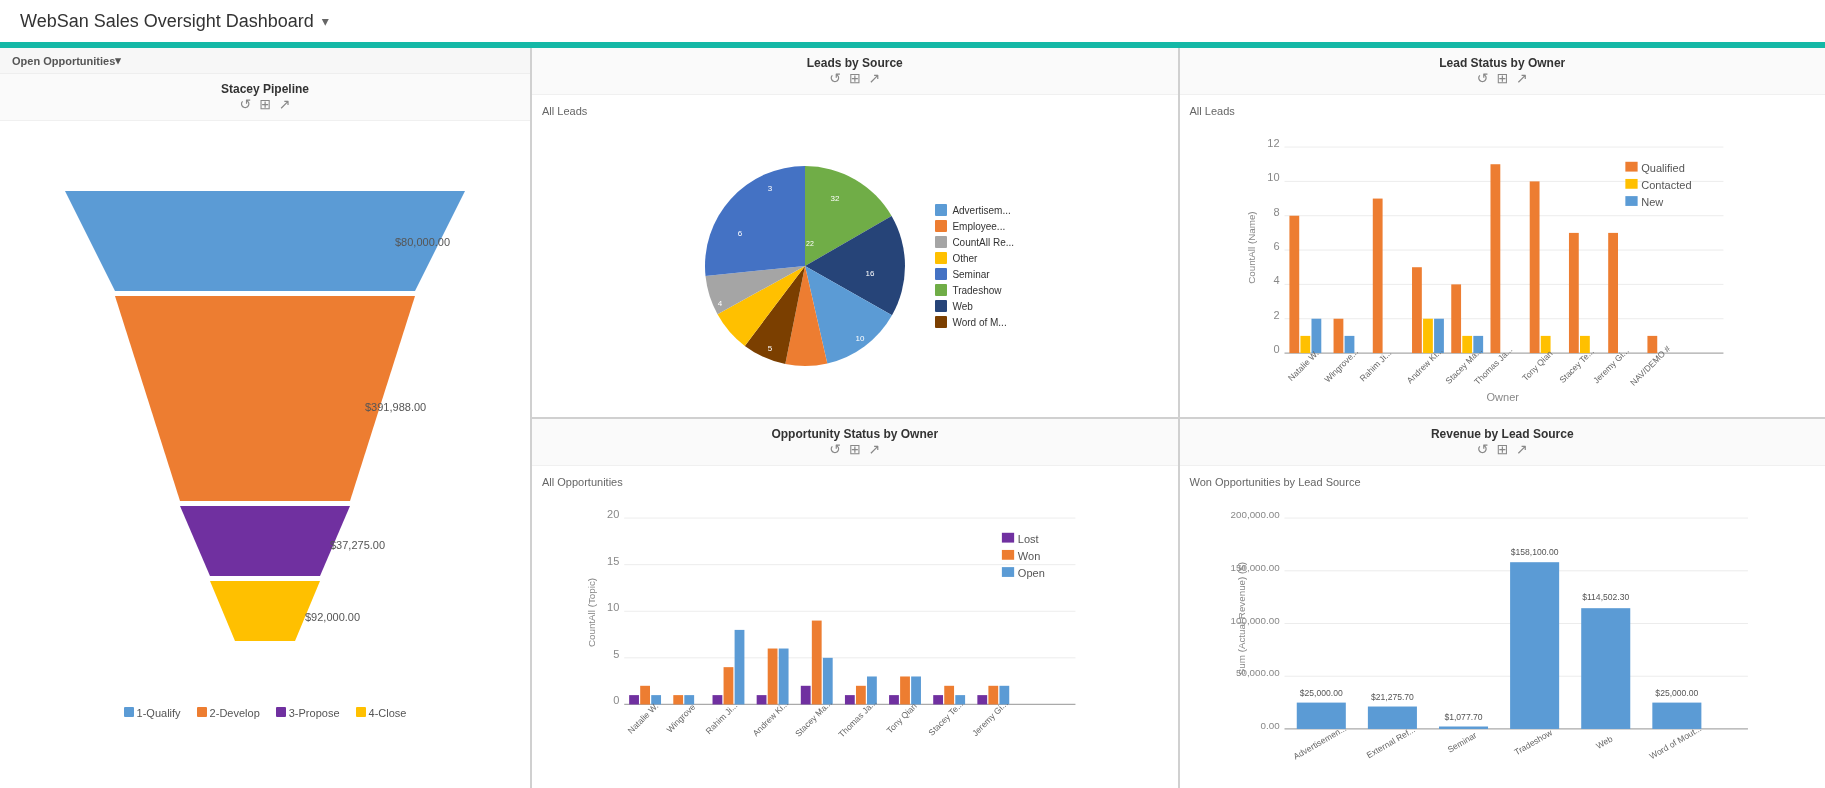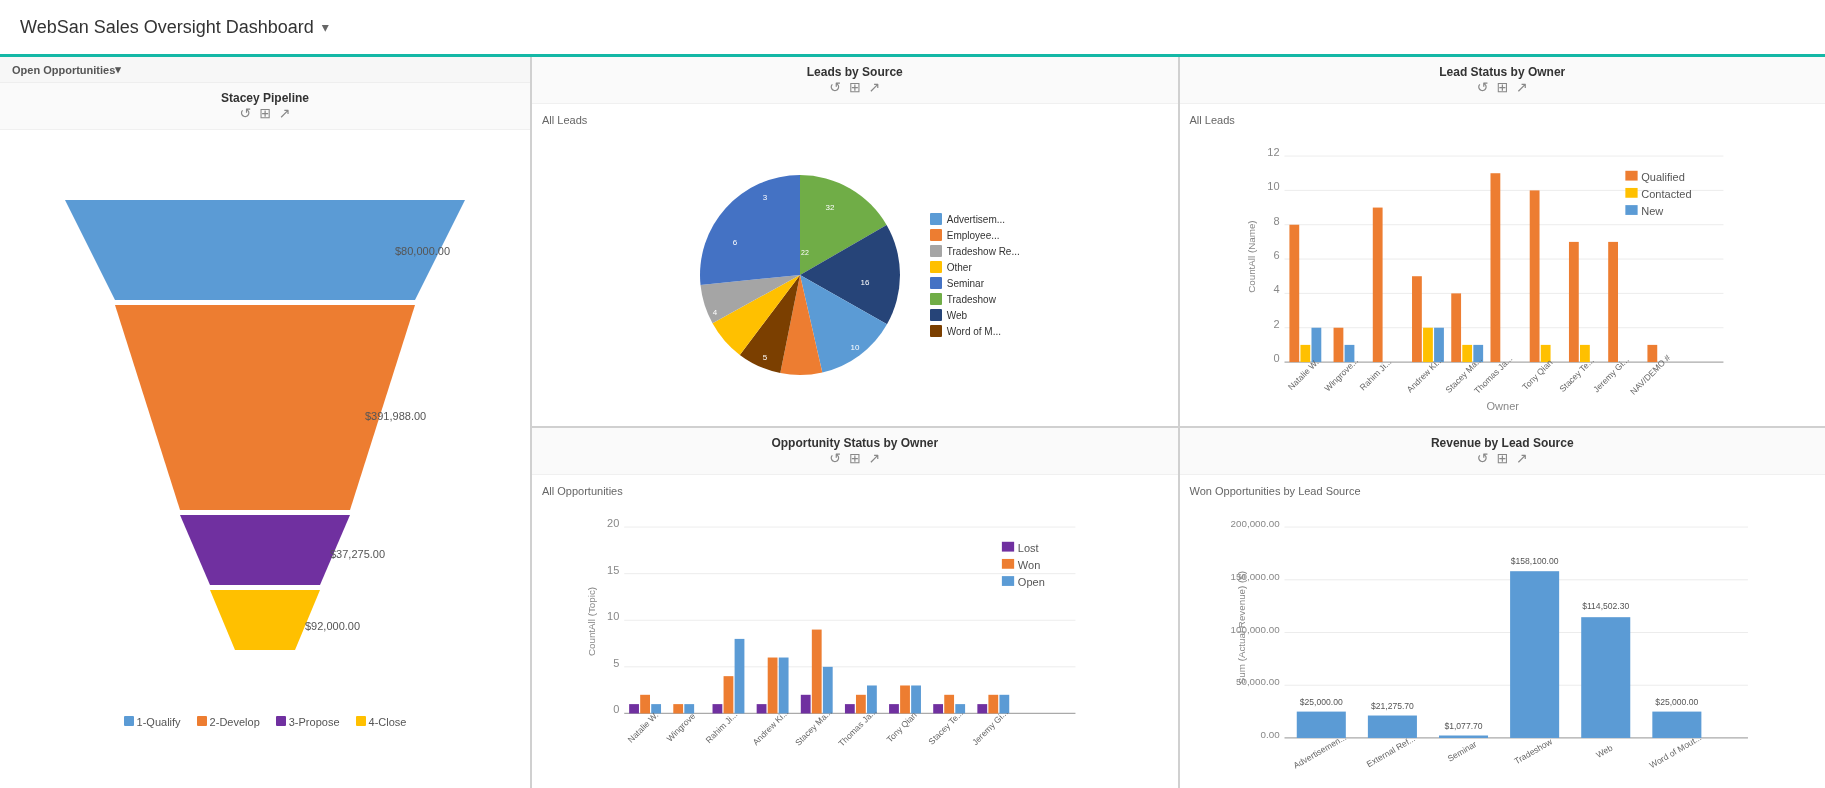--- a/index.html
+++ b/index.html
@@ -3,22 +3,22 @@
   <meta charset="utf-8">
   <style>
     * { box-sizing: border-box; margin: 0; padding: 0; }
     body { font-family: 'Segoe UI', Arial, sans-serif; background: #f0f0f0; font-size: 12px; color: #333; }
 
     .header {
       background: #fff;
       padding: 10px 20px;
       display: flex;
       align-items: center;
-      border-bottom: 3px solid #14b8a6;
-      height: 57px;
+      border-bottom: 6px solid #14b8a6;
+      height: 48px;
     }
     .header-title {
       font-size: 18px;
       font-weight: 300;
       color: #333;
     }
     .header-chevron {
       margin-left: 8px;
       color: #666;
       font-size: 14px;
@@ -255,21 +255,21 @@
           <div class="pie-legend-item">
             <div class="pie-legend-color" style="background:#5B9BD5;"></div>
             <span>Advertisem...</span>
           </div>
           <div class="pie-legend-item">
             <div class="pie-legend-color" style="background:#ED7D31;"></div>
             <span>Employee...</span>
           </div>
           <div class="pie-legend-item">
             <div class="pie-legend-color" style="background:#A5A5A5;"></div>
-            <span>Tradeshow Re...</span>
+            <span>CountAll Re...</span>
           </div>
           <div class="pie-legend-item">
             <div class="pie-legend-color" style="background:#FFC000;"></div>
             <span>Other</span>
           </div>
           <div class="pie-legend-item">
             <div class="pie-legend-color" style="background:#4472C4;"></div>
             <span>Seminar</span>
           </div>
           <div class="pie-legend-item">

